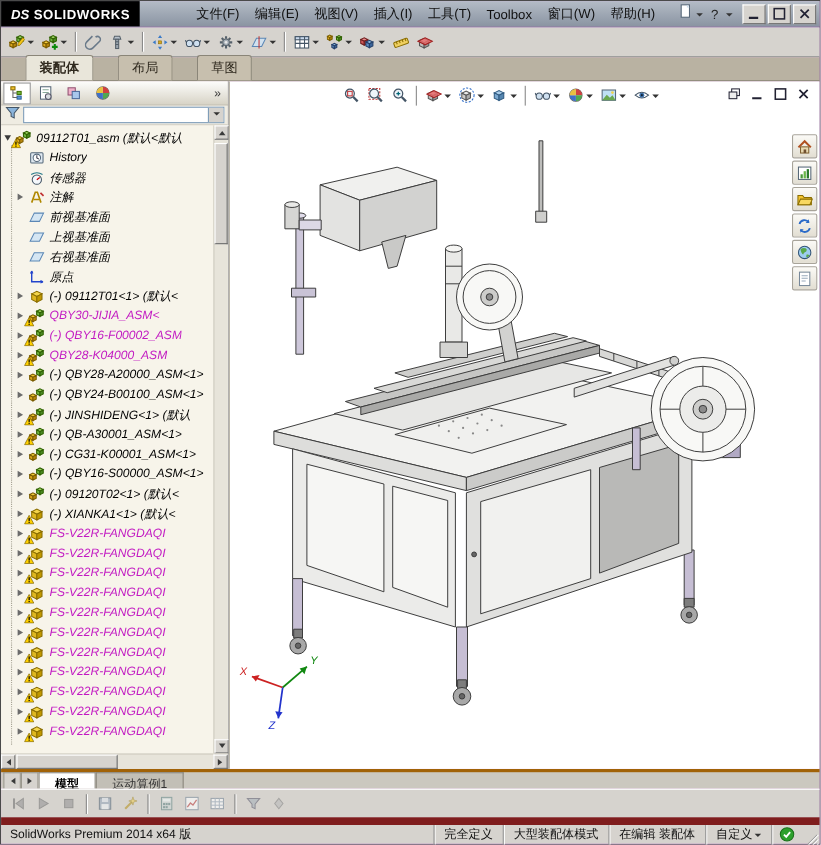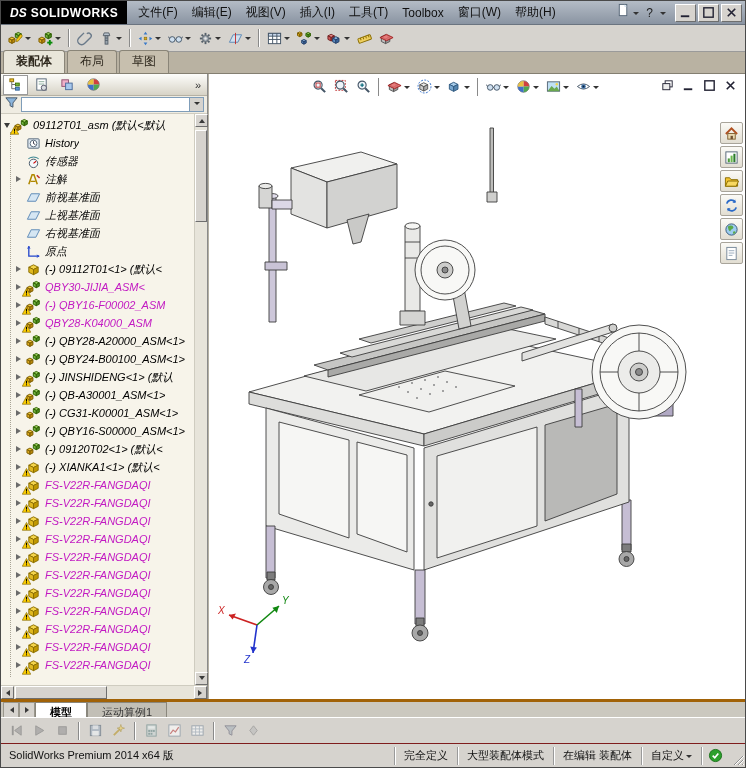--- a/index.html
+++ b/index.html
@@ -4,37 +4,37 @@
 <style>
   *{margin:0;padding:0;box-sizing:border-box;font-family:"Liberation Sans",sans-serif;}
   html,body{width:746px;height:768px;overflow:hidden;background:#d6d3ce;}
   .window{width:746px;height:768px;border:1px solid #4a4a4a;display:flex;flex-direction:column;background:#f0abfc;}
 
   
   .titlebar{height:24px;flex:none;display:flex;align-items:stretch;background:linear-gradient(#b4bcc6,#8a94a2);border-bottom:1px solid #6b7480;}
   .logo{background:#000;color:#fff;display:flex;align-items:center;padding:0 9px;gap:4px;flex:none;}
   .logo-ds{font-style:italic;font-weight:bold;font-size:12px;}
   .logo-name{font-weight:bold;font-size:12px;letter-spacing:.5px;}
-  .menubar{display:flex;align-items:center;padding-left:4px;}
+  .menubar{display:flex;align-items:center;padding-left:4px;margin-left:40px;}
   .menu-item{font-size:12px;color:#111;padding:3px 7px;cursor:default;white-space:nowrap;}
   .title-right{margin-left:auto;display:flex;align-items:center;gap:3px;padding-right:3px;}
   .tinybtn{display:inline-flex;align-items:center;height:19px;padding:0 2px;}
   .qhelp{font-size:12px;color:#222;padding:0 2px;}
   .wctl{display:flex;gap:2px;margin-left:6px;}
   .wbtn{width:21px;height:18px;display:inline-flex;align-items:center;justify-content:center;background:#d6d3ce;border:1px solid;border-color:#fff #6e6e6e #6e6e6e #fff;}
   .dd{width:0;height:0;border:3px solid transparent;border-top-color:#333;display:inline-block;margin:4px 0 0 2px;}
 
   
   .toolbar{height:27px;flex:none;display:flex;align-items:center;gap:1px;padding:0 4px;background:#d6d3ce;border-bottom:1px solid #9a9a9a;}
   .tbtn{display:inline-flex;align-items:center;height:22px;padding:1px 2px;border:1px solid transparent;}
   .vsep{width:2px;height:18px;border-left:1px solid #8a8a8a;border-right:1px solid #fff;margin:0 3px;}
 
   
   .cmdrow{height:22px;flex:none;display:flex;align-items:flex-end;background:#b9b2a2;padding-left:2px;gap:2px;border-bottom:1px solid #847f71;}
-  .cmdtab{font-size:12px;padding:2px 12px 3px;background:#c7bfae;border:1px solid #8a8578;border-bottom:none;border-radius:3px 3px 0 0;color:#2f291e;}
+  .cmdtab{font-size:12px;padding:2px 12px 3px;background:#c7bfae;border:1px solid #8a8578;border-bottom:none;border-radius:3px 3px 0 0;color:#2f291e;margin-left:20px;}
   .cmdtab.active{background:#e9e6da;font-weight:bold;}
 
   
   .main{height:625px;flex:none;display:flex;min-height:0;}
   .left-panel{width:207px;flex:none;background:#efece2;border-right:1px solid #8a8a8a;display:flex;flex-direction:column;}
   .panel-header{height:22px;flex:none;display:flex;align-items:center;gap:1px;padding:0 2px;background:linear-gradient(#fdfdfb,#d7d3c6);border-bottom:1px solid #b5b1a4;}
   .phtab{width:25px;height:20px;display:inline-flex;align-items:center;justify-content:center;border:1px solid transparent;}
   .phtab.active{background:#fff;border-color:#9a9a9a;}
   .ph-overflow{margin-left:auto;font-size:11px;color:#333;padding-right:4px;}
   .filter-row{height:18px;flex:none;display:flex;align-items:center;gap:2px;padding:1px 3px;background:#efece2;border-bottom:1px solid #cfccc0;}
@@ -81,21 +81,21 @@
 
   
   .bottomtabs{height:18px;flex:none;display:flex;align-items:stretch;background:#cbc8bf;border-top:3px solid #a16207;padding-left:2px;}
   .bnav{width:16px;display:inline-flex;align-items:center;justify-content:center;background:#d6d3ce;border:1px solid #9a978d;border-bottom:none;}
   .btab{font-size:11px;padding:2px 14px 0;border:1px solid #8a877d;border-bottom:none;background:#c2bfb6;color:#333;}
   .btab.active{background:#fff;font-weight:bold;color:#000;}
   .motionbar{height:26px;flex:none;display:flex;align-items:center;gap:2px;padding:0 5px;background:#d6d3ce;border-top:1px solid #fff;}
   .motionbar .tbtn{opacity:.62;}
 
   
-  .statusbar{height:24px;flex:none;display:flex;align-items:center;background:#d6d3ce;border-top:1px solid #7f1d1d;font-size:11px;color:#111;}
+  .statusbar{height:24px;flex:none;display:flex;align-items:center;background:#d6d3ce;border-top:7px solid #7f1d1d;font-size:11px;color:#111;}
   .sb-left{padding:0 8px;white-space:nowrap;}
   .sb-space{flex:1;}
   .sseg{display:inline-flex;align-items:center;padding:0 9px;height:18px;border-left:1px solid #9a9a9a;box-shadow:inset 1px 0 0 #fff;white-space:nowrap;justify-content:flex-end;}
   .sb-icon{display:inline-flex;align-items:center;padding:0 6px;border-left:1px solid #9a9a9a;box-shadow:inset 1px 0 0 #fff;height:18px;}
   .grip{width:16px;height:22px;display:flex;align-items:flex-end;justify-content:flex-end;}
 </style>
 </head>
 <body>
 
 <div class="window">

